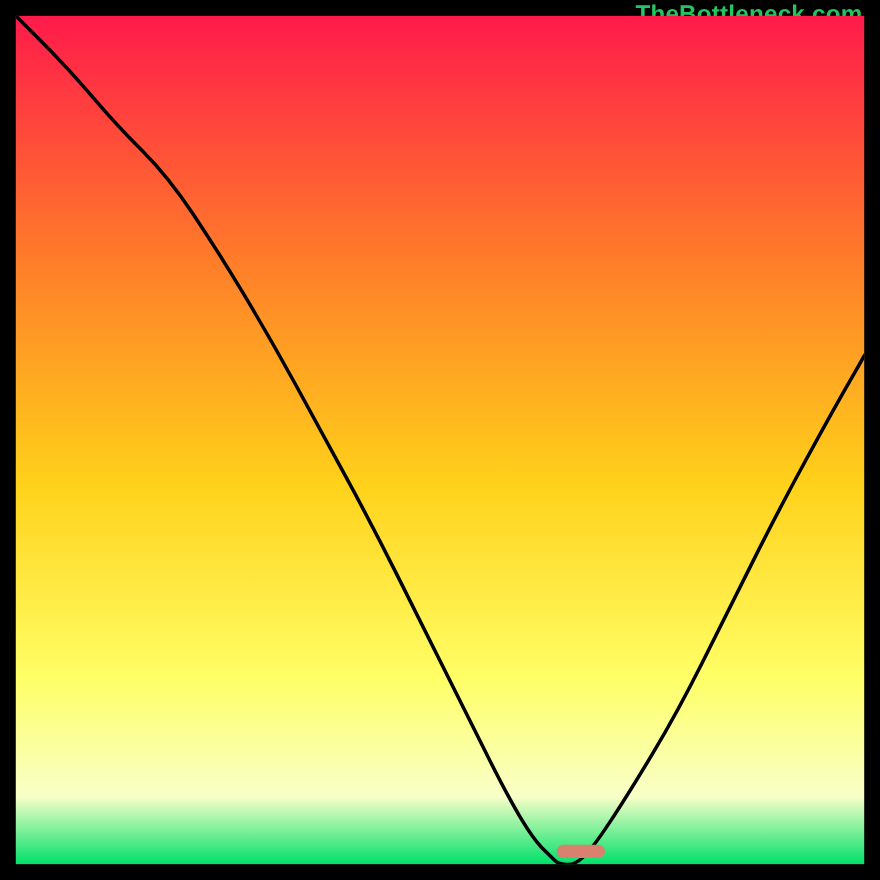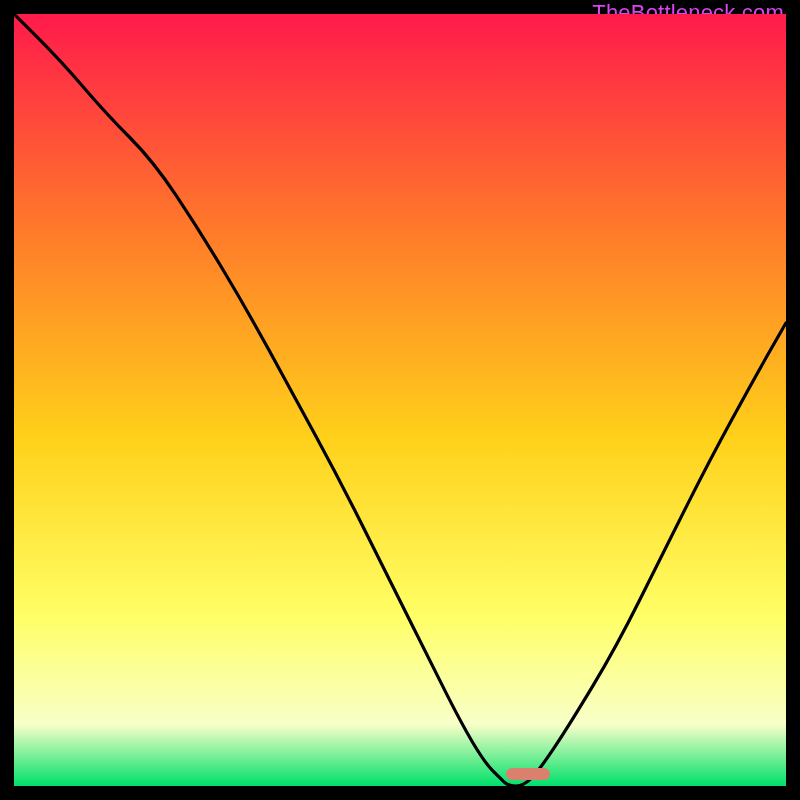--- a/index.html
+++ b/index.html
@@ -31,22 +31,22 @@
   .curve-svg {
     position: absolute;
     inset: 0;
   }
   .watermark {
     position: absolute;
     top: 0;
     right: 16px;
     font-family: Arial, Helvetica, sans-serif;
     font-size: 22px;
-    font-weight: 400;
-    color: #d946ef;
+    font-weight: 700;
+    color: #22c55e;
     letter-spacing: 0.2px;
     user-select: none;
     pointer-events: none;
   }
   .marker {
     position: absolute;
     height: 12px;
     border-radius: 6px;
     background: #d9806e;
   }

